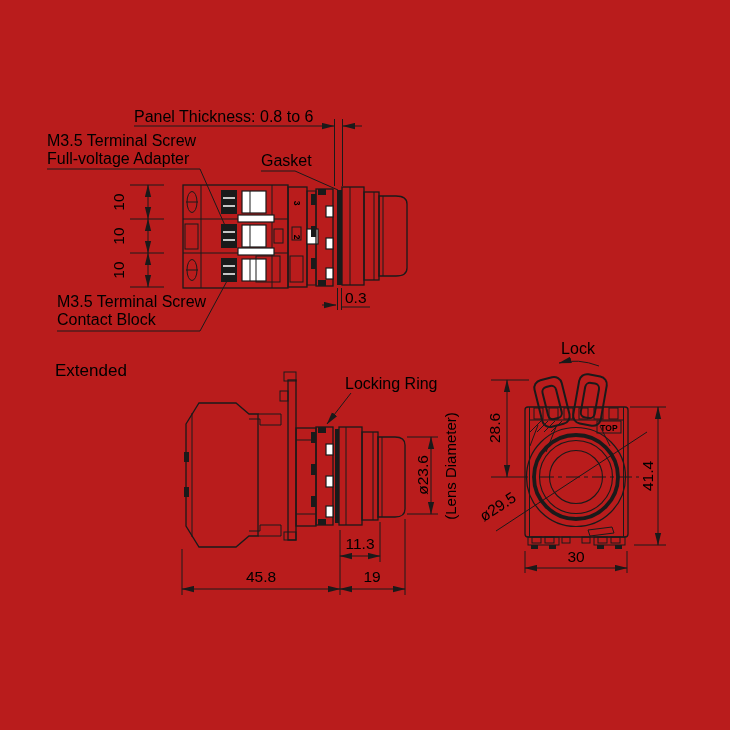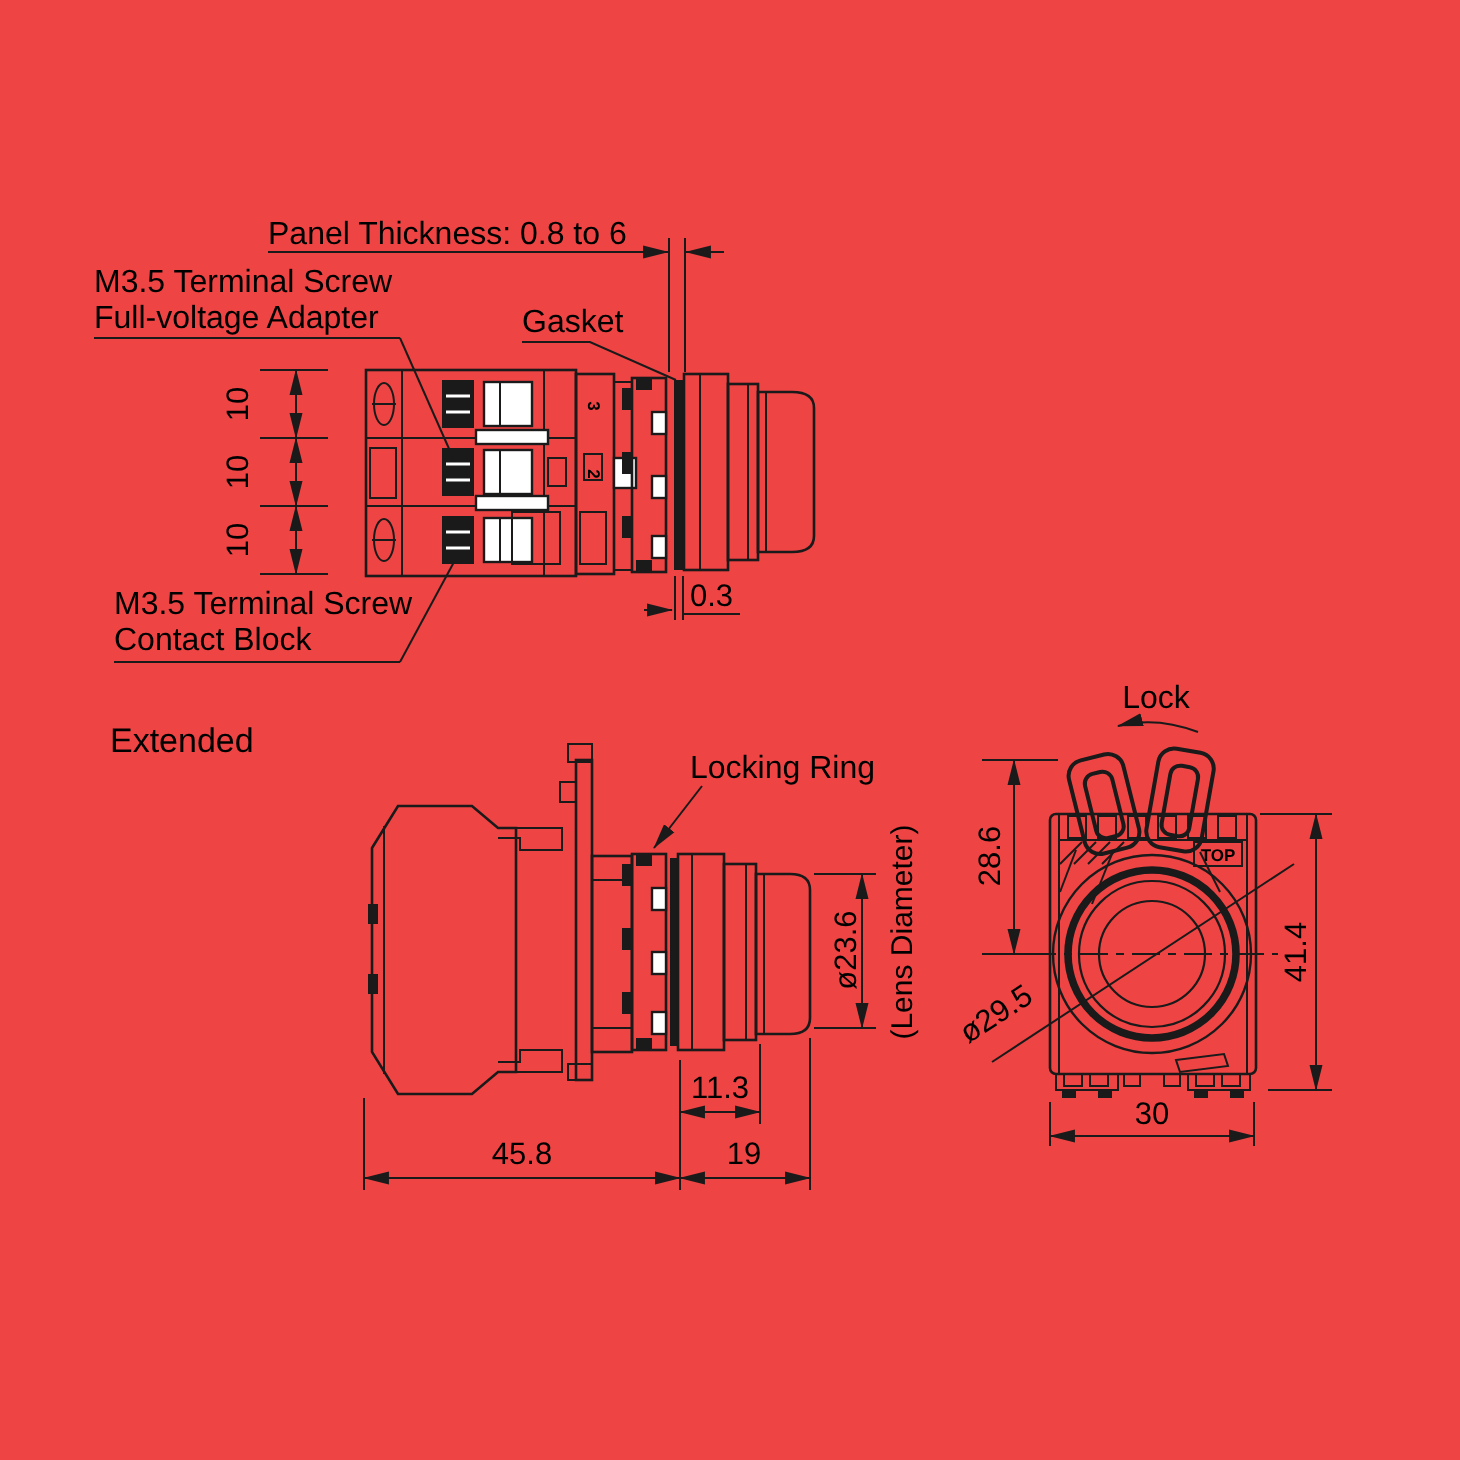--- a/index.html
+++ b/index.html
@@ -1,16 +1,16 @@
 <!DOCTYPE html>
 <html><head>
 <meta charset="utf-8">
 <style>
   html,body{margin:0;padding:0;background:#fff;}
-  .stage{position:relative;width:730px;height:730px;background:#ef4444;overflow:hidden;}
+  .stage{position:relative;width:730px;height:730px;background:#b91c1c;overflow:hidden;}
   svg{display:block;}
   text{font-family:"Liberation Sans","DejaVu Sans",sans-serif;fill:#000;}
   .lbl{font-size:16px;}
   .ttl{font-size:17px;}
   .dim{font-size:15.5px;}
   .note{font-size:15px;}
   .tiny{font-size:8.5px;font-weight:bold;}
   .ln{stroke:#1a1a1a;stroke-width:1.3;fill:none;}
   .th{stroke:#1a1a1a;stroke-width:1;fill:none;}
   .dk{fill:#1a1a1a;stroke:none;}

